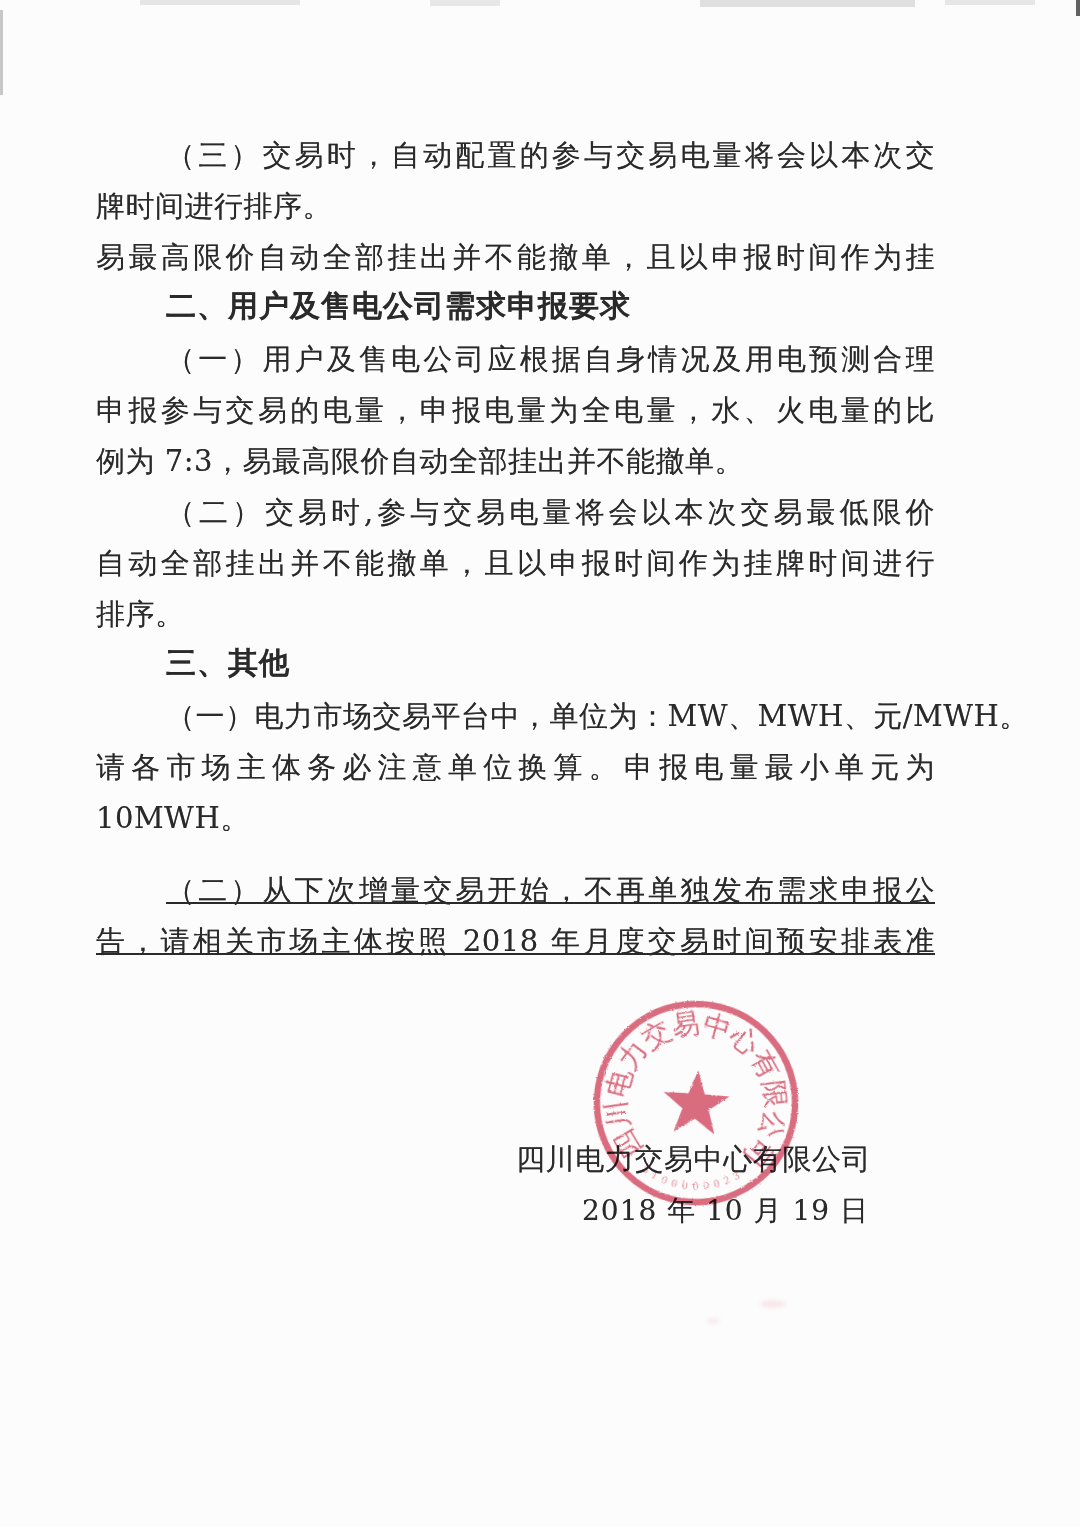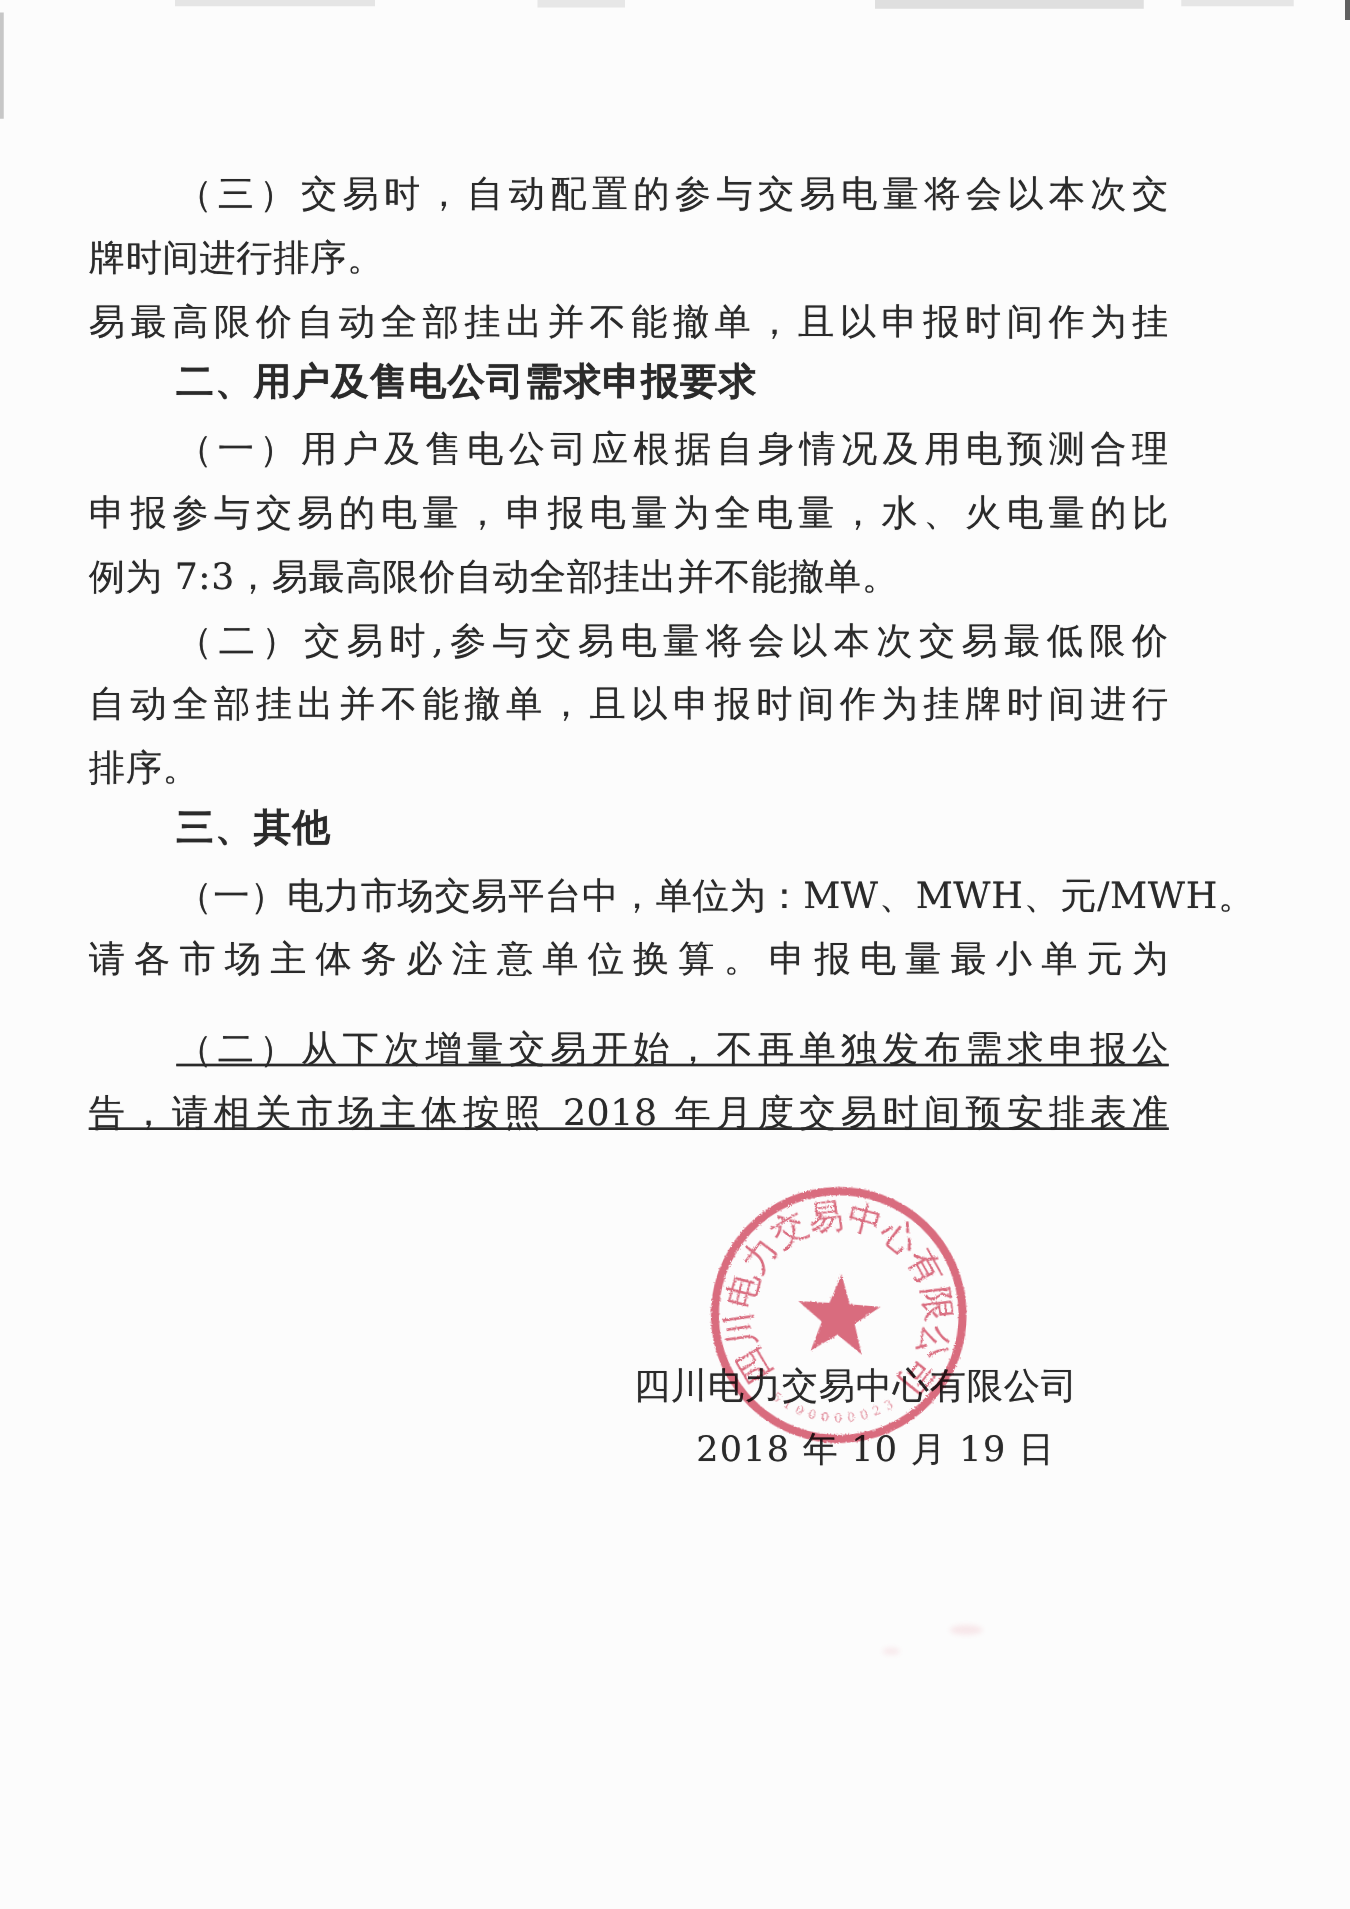--- a/index.html
+++ b/index.html
@@ -24,21 +24,21 @@
   .top-smudge-4{left:945px;top:0;width:90px;height:5px;background:#cdcdcd;opacity:.45;}
   .left-edge-streak{left:0;top:10px;width:3px;height:85px;background:#9a9a9a;opacity:.55;}
   .right-edge-notch{right:0;top:0;width:4px;height:16px;background:#3a3a3a;opacity:.8;}
   .speck-1{left:760px;top:1300px;width:26px;height:8px;background:var(--seal-color);opacity:.12;border-radius:50%;filter:blur(2px);}
   .speck-2{left:706px;top:1318px;width:14px;height:6px;background:var(--seal-color);opacity:.10;border-radius:50%;filter:blur(2px);}
 
   
   .doc{
     position:absolute;
     left:0;top:0;width:1080px;
-    padding:130px 145px 0 71px;
+    padding:130px 145px 0 96px;
   }
   .line{
     height:51px;
     line-height:51px;
     font-size:29px;
     white-space:nowrap;
     text-align:justify;
     text-align-last:justify;
     letter-spacing:.5px;
     text-shadow:0 0 .6px rgba(45,45,45,.55);
@@ -53,21 +53,21 @@
     font-weight:700;
     font-family:Liberation Mono, monospace;
     letter-spacing:1px;
     text-shadow:0 0 .6px rgba(30,30,30,.6);
   }
   .para.extra{margin-top:21px;text-decoration:underline;}
 
   
   .sig-area{position:relative;height:470px;margin-top:27px;}
   .sig-company{
-    position:absolute;left:436px;top:146px;
+    position:absolute;left:420px;top:146px;
     font-size:29px;letter-spacing:.6px;white-space:nowrap;
     text-shadow:0 0 .6px rgba(45,45,45,.55);
   }
   .sig-date{
     position:absolute;left:486px;top:198px;
     font-size:28px;letter-spacing:1px;white-space:nowrap;
     text-shadow:0 0 .6px rgba(45,45,45,.55);
   }
   .seal{
     position:absolute;left:491px;top:0;width:218px;height:218px;
@@ -107,20 +107,21 @@
     </div>
     <div class="para">
       <div class="line indent">（二）交易时,参与交易电量将会以本次交易最低限价</div>
       <div class="line">自动全部挂出并不能撤单，且以申报时间作为挂牌时间进行</div>
       <div class="line last">排序。</div>
     </div>
     <div class="heading">三、其他</div>
     <div class="para">
       <div class="line indent">（一）电力市场交易平台中，单位为：MW、MWH、元/MWH。</div>
       <div class="line">请各市场主体务必注意单位换算。申报电量最小单元为</div>
+      <div class="line last">10MWH。</div>
     </div>
     <div class="para extra">
       <div class="line indent">（二）从下次增量交易开始，不再单独发布需求申报公</div>
       <div class="line">告，请相关市场主体按照 2018 年月度交易时间预安排表准</div>
     </div>
     <div class="sig-area">
 
     <svg class="seal" viewBox="0 0 220 220" xmlns="http://www.w3.org/2000/svg">
       <defs>
         <filter id="rough" x="-5%" y="-5%" width="110%" height="110%">

